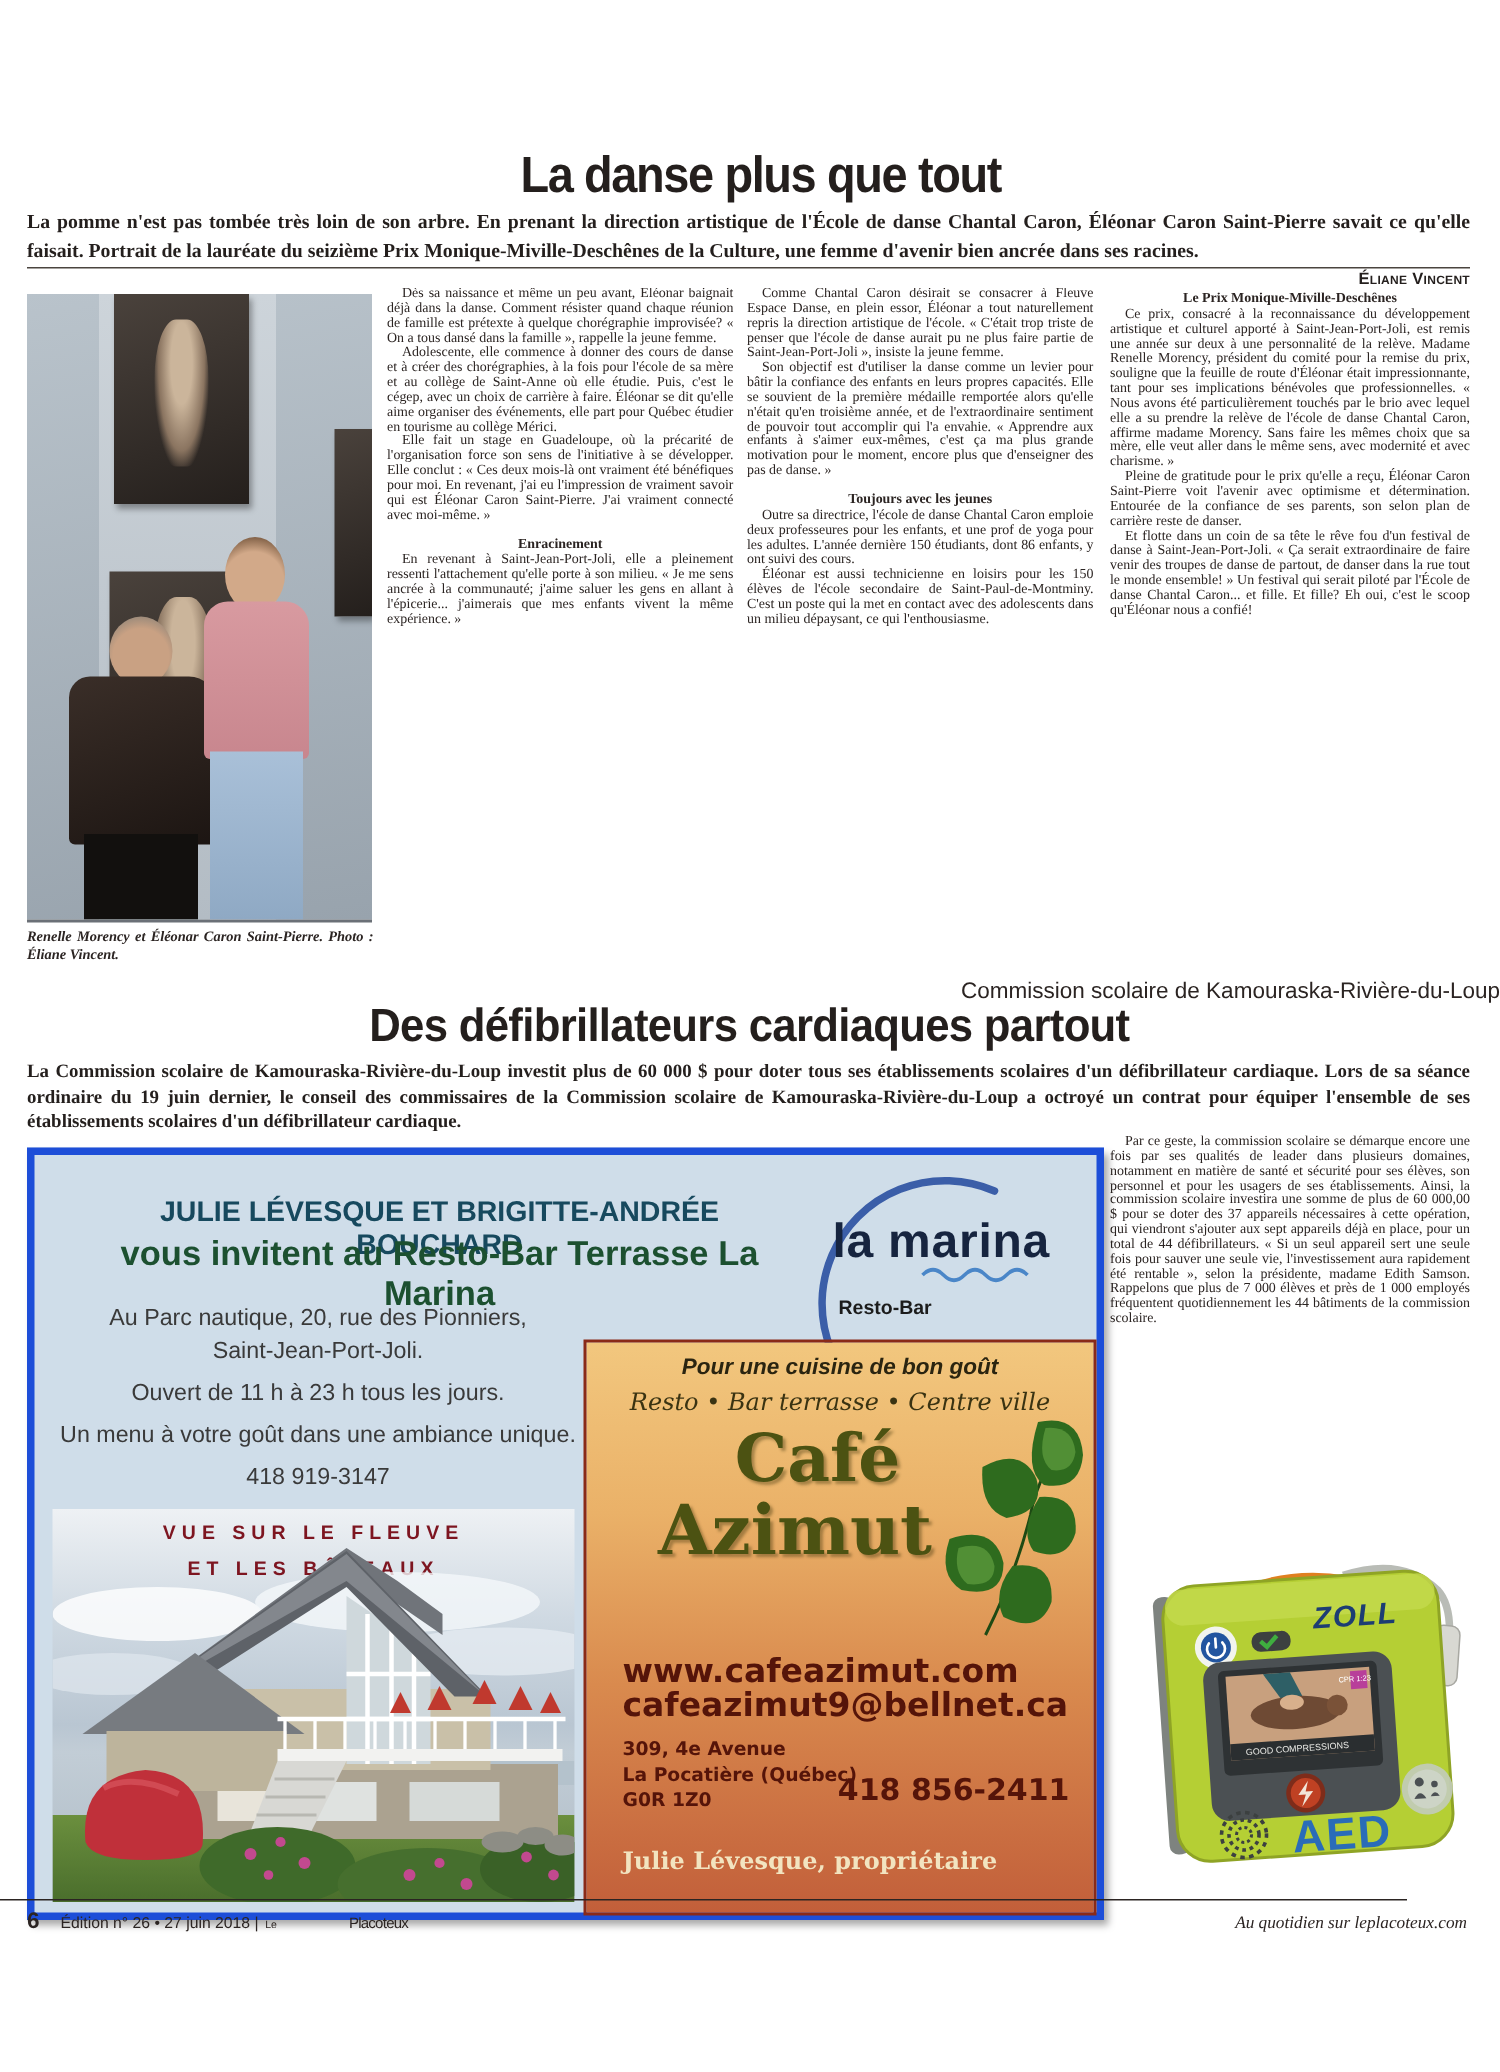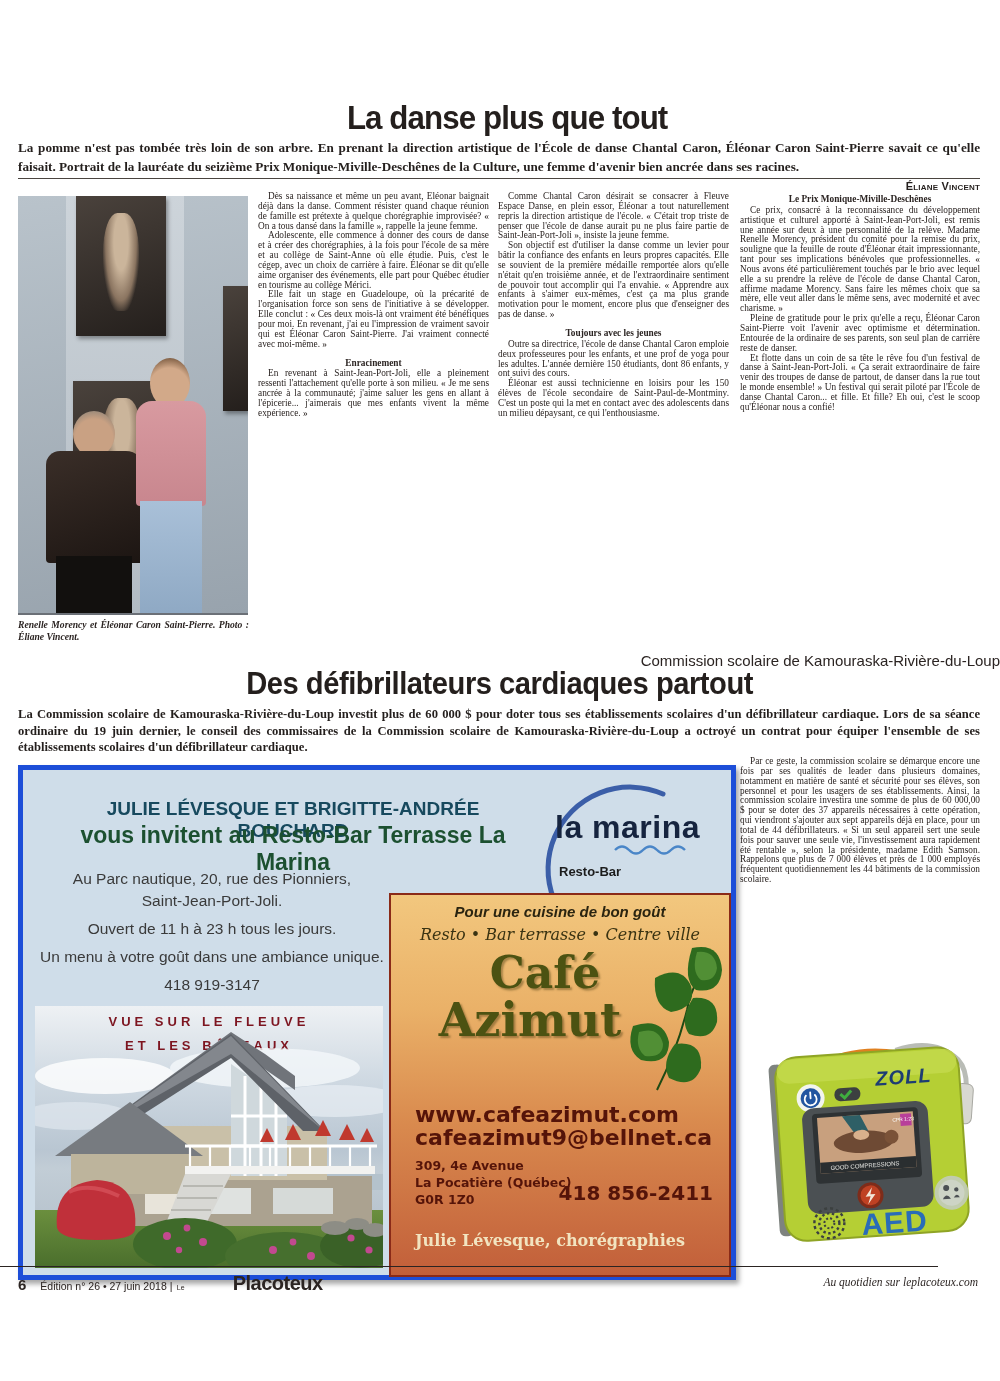--- a/index.html
+++ b/index.html
@@ -90,21 +90,21 @@
 
   
   .aed-wrap{left:752px;top:1038px;width:244px;height:214px;}
 
   
   .f-rule{left:0;width:938px;top:1266px;height:0;border-top:1.5px solid #2b2422;}
   .footer-left{left:18px;top:1272px;font-family:"Liberation Sans",sans-serif;color:#2b2422;}
   .footer-left .num{font-weight:bold;font-size:15px;margin-right:14px;}
   .footer-left .ed{font-size:10.5px;}
   .footer-left .le{font-size:7px;}
-  .footer-left .brand{font-weight:bold;font-size:20px;letter-spacing:-.5px;padding-left:48px;}
+  .footer-left .brand{font-weight:normal;font-size:10px;letter-spacing:-.5px;padding-left:48px;}
   .footer-right{right:22px;top:1276px;font-style:italic;font-size:11.5px;color:#2b2422;
                 font-family:"Liberation Serif",serif;}
 </style>
 </head>
 <body>
 
 <div class="page">
 
   <div class="abs a1-title"><span>La danse plus que tout</span></div>
   <div class="abs a1-lead">La pomme n'est pas tombée très loin de son arbre. En prenant la direction artistique de l'École de danse Chantal Caron, Éléonar Caron Saint-Pierre savait ce qu'elle faisait. Portrait de la lauréate du seizième Prix Monique-Miville-Deschênes de la Culture, une femme d'avenir bien ancrée dans ses racines.</div>
@@ -141,21 +141,21 @@
   <div class="abs bodycol col2">
     <p>Comme Chantal Caron désirait se consacrer à Fleuve Espace Danse, en plein essor, Éléonar a tout naturellement repris la direction artistique de l'école. « C'était trop triste de penser que l'école de danse aurait pu ne plus faire partie de Saint-Jean-Port-Joli », insiste la jeune femme.</p>
     <p>Son objectif est d'utiliser la danse comme un levier pour bâtir la confiance des enfants en leurs propres capacités. Elle se souvient de la première médaille remportée alors qu'elle n'était qu'en troisième année, et de l'extraordinaire sentiment de pouvoir tout accomplir qui l'a envahie. « Apprendre aux enfants à s'aimer eux-mêmes, c'est ça ma plus grande motivation pour le moment, encore plus que d'enseigner des pas de danse. »</p>
     <p class="subhead">Toujours avec les jeunes</p>
     <p>Outre sa directrice, l'école de danse Chantal Caron emploie deux professeures pour les enfants, et une prof de yoga pour les adultes. L'année dernière 150 étudiants, dont 86 enfants, y ont suivi des cours.</p>
     <p>Éléonar est aussi technicienne en loisirs pour les 150 élèves de l'école secondaire de Saint-Paul-de-Montminy. C'est un poste qui la met en contact avec des adolescents dans un milieu dépaysant, ce qui l'enthousiasme.</p>
   </div>
   <div class="abs bodycol col3">
     <p class="subhead-top">Le Prix Monique-Miville-Deschênes</p>
     <p>Ce prix, consacré à la reconnaissance du développement artistique et culturel apporté à Saint-Jean-Port-Joli, est remis une année sur deux à une personnalité de la relève. Madame Renelle Morency, président du comité pour la remise du prix, souligne que la feuille de route d'Éléonar était impressionnante, tant pour ses implications bénévoles que professionnelles. « Nous avons été particulièrement touchés par le brio avec lequel elle a su prendre la relève de l'école de danse Chantal Caron, affirme madame Morency. Sans faire les mêmes choix que sa mère, elle veut aller dans le même sens, avec modernité et avec charisme. »</p>
-    <p>Pleine de gratitude pour le prix qu'elle a reçu, Éléonar Caron Saint-Pierre voit l'avenir avec optimisme et détermination. Entourée de la ordinaire de ses parents, son seul plan de carrière reste de danser.</p>
+    <p>Pleine de gratitude pour le prix qu'elle a reçu, Éléonar Caron Saint-Pierre voit l'avenir avec optimisme et détermination. Entourée de la confiance de ses parents, son selon plan de carrière reste de danser.</p>
     <p>Et flotte dans un coin de sa tête le rêve fou d'un festival de danse à Saint-Jean-Port-Joli. « Ça serait extraordinaire de faire venir des troupes de danse de partout, de danser dans la rue tout le monde ensemble! » Un festival qui serait piloté par l'École de danse Chantal Caron... et fille. Et fille? Eh oui, c'est le scoop qu'Éléonar nous a confié!</p>
   </div>
 
   <div class="abs a2-kicker">Commission scolaire de Kamouraska-Rivière-du-Loup</div>
   <div class="abs a2-title"><span>Des défibrillateurs cardiaques partout</span></div>
   <div class="abs a2-lead">La Commission scolaire de Kamouraska-Rivière-du-Loup investit plus de 60 000 $ pour doter tous ses établissements scolaires d'un défibrillateur cardiaque. Lors de sa séance ordinaire du 19 juin dernier, le conseil des commissaires de la Commission scolaire de Kamouraska-Rivière-du-Loup a octroyé un contrat pour équiper l'ensemble de ses établissements scolaires d'un défibrillateur cardiaque.</div>
   <div class="abs bodycol a2-body">
     <p>Par ce geste, la commission scolaire se démarque encore une fois par ses qualités de leader dans plusieurs domaines, notamment en matière de santé et sécurité pour ses élèves, son personnel et pour les usagers de ses établissements. Ainsi, la commission scolaire investira une somme de plus de 60 000,00 $ pour se doter des 37 appareils nécessaires à cette opération, qui viendront s'ajouter aux sept appareils déjà en place, pour un total de 44 défibrillateurs. « Si un seul appareil sert une seule fois pour sauver une seule vie, l'investissement aura rapidement été rentable », selon la présidente, madame Edith Samson. Rappelons que plus de 7 000 élèves et près de 1 000 employés fréquentent quotidiennement les 44 bâtiments de la commission scolaire.</p>
   </div>
 
@@ -294,21 +294,21 @@
       <div class="az-web">
         <div>www.cafeazimut.com</div>
         <div>cafeazimut9@bellnet.ca</div>
       </div>
       <div class="az-addr">
         <div>309, 4e Avenue</div>
         <div>La Pocatière (Québec)</div>
         <div>G0R 1Z0</div>
       </div>
       <div class="az-phone">418 856-2411</div>
-      <div class="az-owner">Julie Lévesque, chorégraphies</div>
+      <div class="az-owner">Julie Lévesque, propriétaire</div>
     </div>
   </div>
 
   <div class="abs aed-wrap">
     <svg width="244" height="214" viewBox="0 0 244 214">
       <g transform="rotate(-4 122 107)">
 
         <path d="M 150 14 q 40 -10 62 14 q 8 10 6 30" fill="none" stroke="#b9bcb6" stroke-width="5"></path>
         <rect x="206" y="52" width="17" height="40" rx="6" fill="#d8d8d2" stroke="#a8a8a2" transform="rotate(8 214 72)"></rect>
 

